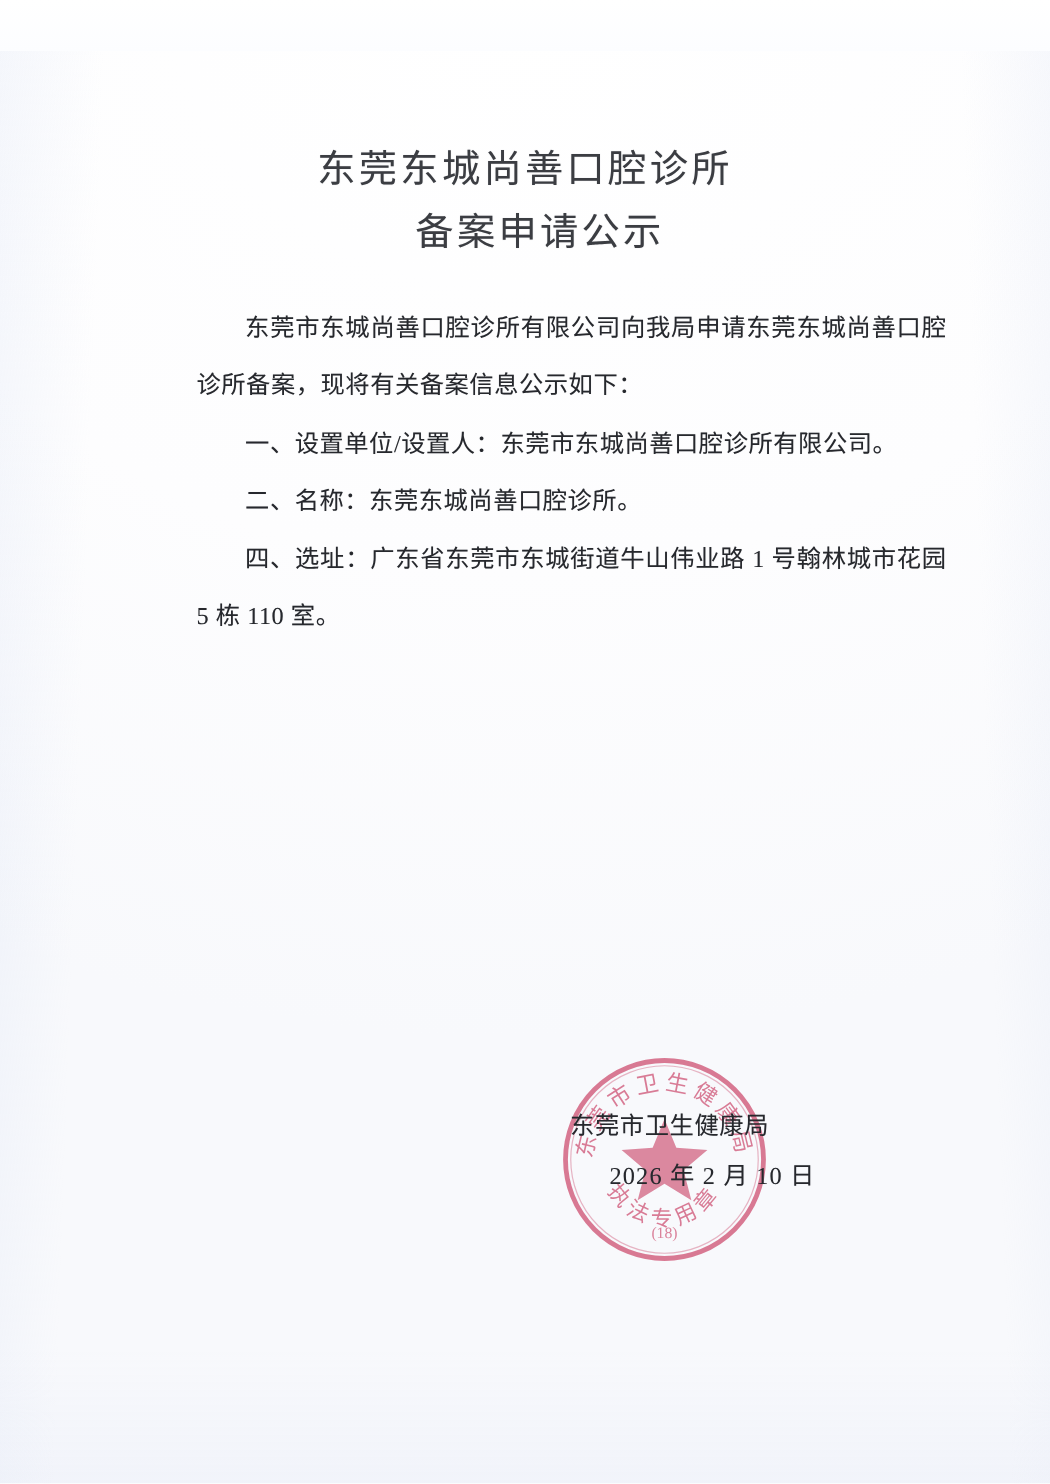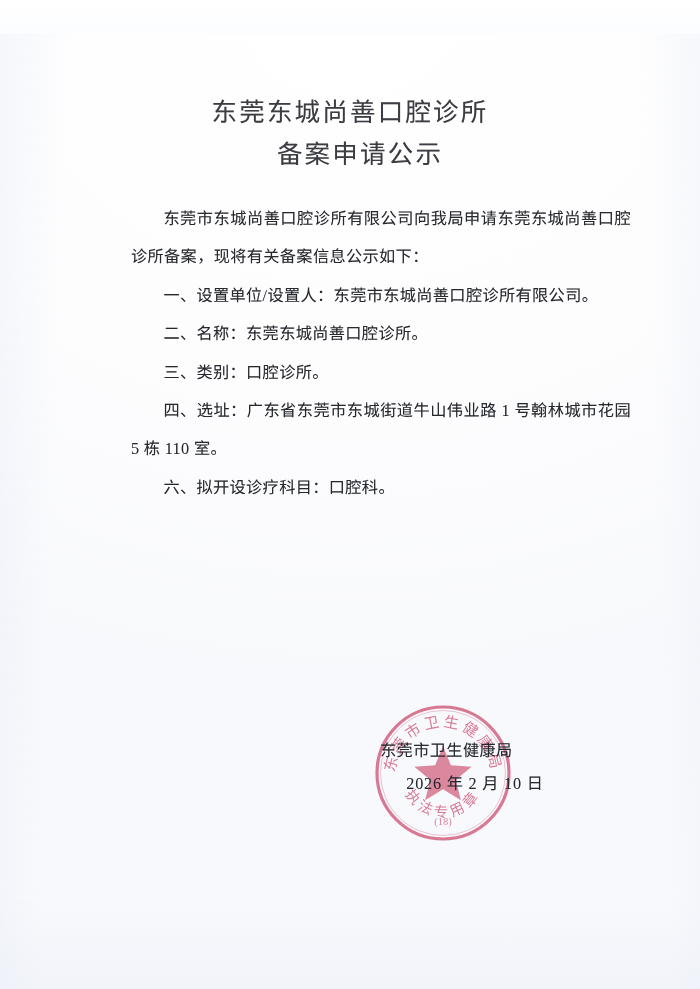--- a/index.html
+++ b/index.html
@@ -133,23 +133,21 @@
 
     <div class="doc-title">
       <span class="line1">东莞东城尚善口腔诊所</span>
       <span class="line2">备案申请公示</span>
     </div>
 
     <div class="body-text">
       <p>东莞市东城尚善口腔诊所有限公司向我局申请东莞东城尚善口腔诊所备案，现将有关备案信息公示如下：</p>
       <p>一、设置单位/设置人：东莞市东城尚善口腔诊所有限公司。</p>
       <p>二、名称：东莞东城尚善口腔诊所。</p>
-      <p>三、类别：口腔诊所。</p>
       <p>四、选址：广东省东莞市东城街道牛山伟业路 1 号翰林城市花园 5 栋 110 室。</p>
-      <p>六、拟开设诊疗科目：口腔科。</p>
     </div>
 
     <div class="seal">
       <svg viewBox="0 0 140 140" xmlns="http://www.w3.org/2000/svg" aria-hidden="true">
         <defs>
           <path id="arcTop" d="M 22 72 A 48 48 0 0 1 118 72"></path>
           <path id="arcBottom" d="M 28 72 A 42 42 0 0 0 112 72"></path>
         </defs>
 
         <circle cx="70" cy="70" r="66" fill="none" stroke="#d05a7a" stroke-width="3.2" opacity="0.92"></circle>

